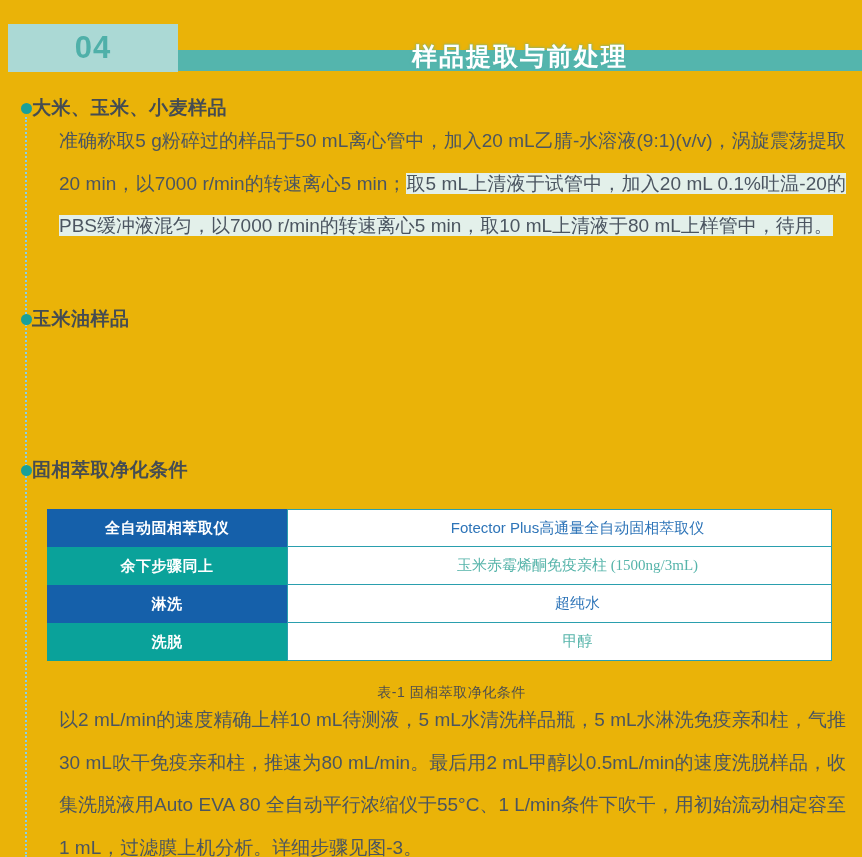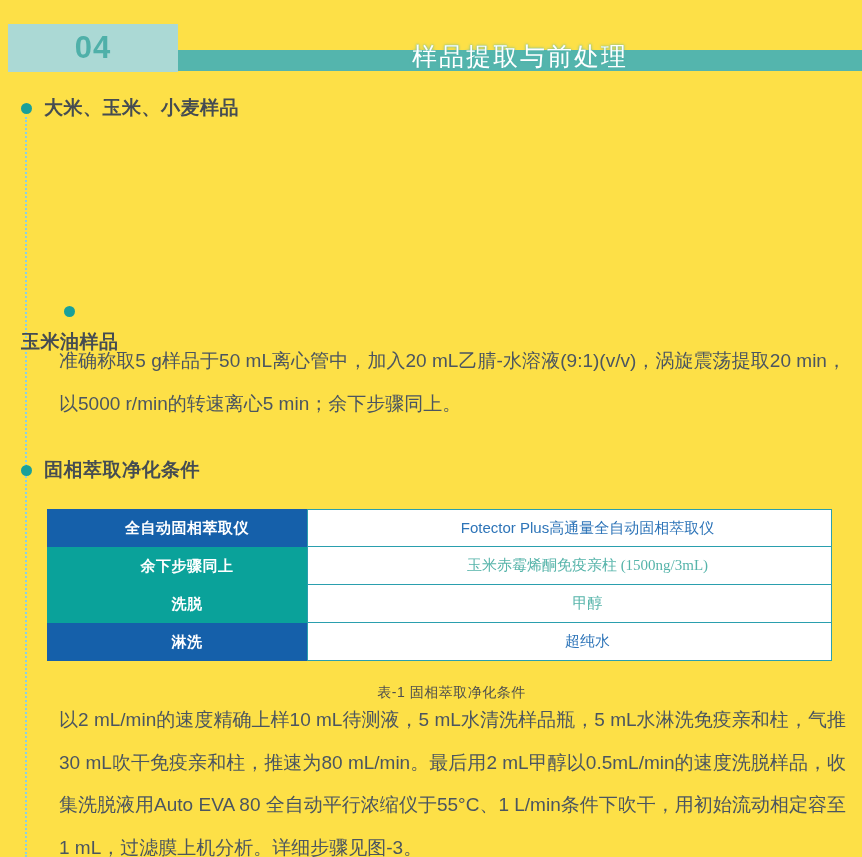--- a/index.html
+++ b/index.html
@@ -1,63 +1,63 @@
 <!DOCTYPE html>
 <html lang="zh" style="--accent-teal: #54b5ad; --accent-teal-light: #abd9d5; --number-color: #4fb0a9; --bullet: #19a09a; --dotted-line: #8ccfe3; --highlight: #e3f0ea; --table-blue: #1560aa; --table-teal: #0aa29a; --table-border: #2a9fae; --value-blue: #2d74b8; --value-teal: #56b4aa;"><head>
 <meta charset="utf-8">
 <style>
   html,body{margin:0;padding:0;background:#ffffff;}
   .page{
-    position:relative;width:862px;height:857px;background:#fde047;overflow:hidden;
+    position:relative;width:862px;height:857px;background:#eab308;overflow:hidden;
     font-family:"Liberation Sans","DejaVu Sans",sans-serif;
   }
   
   .num-box{
     position:absolute;left:8px;top:24px;width:170px;height:48px;
     background:var(--accent-teal-light,#abd9d5);
     display:flex;align-items:center;justify-content:center;
   }
   .num{font-size:31px;font-weight:bold;color:var(--number-color,#4fb0a9);letter-spacing:1px;}
   .title-bar{
     position:absolute;left:178px;top:50px;width:684px;height:21px;
     background:var(--accent-teal,#54b5ad);
   }
   .page-title{
     position:absolute;left:0;right:0;bottom:2px;margin:0;
-    text-align:center;font-size:25px;font-weight:normal;line-height:26px;
+    text-align:center;font-size:25px;font-weight:bold;line-height:26px;
     color:#ffffff;text-shadow:0 0 3px rgba(84,181,173,.95),0 0 1px rgba(84,181,173,.9);
     letter-spacing:2px;white-space:nowrap;
   }
   
   .dotted{
     position:absolute;left:25px;top:117px;height:740px;width:0;
     border-left:2px dotted var(--dotted-line,#8ccfe3);
   }
   
-  .sec-head{position:absolute;left:21px;display:flex;align-items:center;gap:12px;z-index:2;}
+  .sec-head{position:absolute;left:21px;display:flex;align-items:center;z-index:2;}
   .bullet{width:11px;height:11px;border-radius:50%;background:var(--bullet,#19a09a);flex:none;}
   .sec-title{margin:0;font-size:19px;font-weight:bold;color:#454c52;letter-spacing:.5px;}
   #sec1-head{top:95px;}
-  #sec2-head{top:306px;flex-direction:column;}
+  #sec2-head{top:306px;}
   #sec3-head{top:457px;justify-content:flex-end;}
   
   .para{
     position:absolute;left:59px;width:787px;margin:0;
     font-size:19px;line-height:42.5px;color:#4b5560;text-align:justify;
   }
   #p1{top:120px;}
   #p2{top:340px;}
   #p3{top:699px;}
   .hl{background:var(--highlight,#e3f0ea);}
   
   .spe-table{position:absolute;left:47px;top:509px;width:785px;z-index:1;}
   .t-row{display:flex;height:38px;}
   .t-label{
     width:240px;flex:none;display:flex;align-items:center;justify-content:center;
-    color:#ffffff;font-weight:bold;font-size:15px;letter-spacing:.5px;padding-left:20px;
+    color:#ffffff;font-weight:bold;font-size:15px;letter-spacing:.5px;
   }
   .t-label.blue{background:var(--table-blue,#1560aa);}
   .t-label.teal{background:var(--table-teal,#0aa29a);}
   .t-value{
     flex:1;display:flex;align-items:center;justify-content:center;
     font-size:15px;background:#ffffff;
     border:1px solid var(--table-border,#2a9fae);
     padding-left:36px;
   }
   .t-row + .t-row .t-value{border-top:none;}
@@ -79,47 +79,47 @@
   <div class="title-bar">
     <h1 class="page-title">样品提取与前处理</h1>
   </div>
 
   <div class="dotted"></div>
 
   <div class="sec-head" id="sec1-head">
     <span class="bullet"></span>
     <h2 class="sec-title">大米、玉米、小麦样品</h2>
   </div>
+  <p class="para" id="p1"><span>准确称取5 g粉碎过的样品于50 mL离心管中，加入20 mL乙腈-水溶液(9:1)(v/v)，涡旋震荡提取20 min，以7000 r/min的转速离心5 min；</span><span class="hl">取5 mL上清液于试管中，加入20 mL 0.1%吐温-20的PBS缓冲液混匀，以7000 r/min的转速离心5 min，取10 mL上清液于80 mL上样管中，待用。</span></p>
 
   <div class="sec-head" id="sec2-head">
     <span class="bullet"></span>
     <h2 class="sec-title">玉米油样品</h2>
   </div>
-  <p class="para" id="p2"><span>准确称取5 g样品于50 mL离心管中，加入20 mL乙腈-水溶液(9:1)(v/v)，涡旋震荡提取20 min，以5000 r/min的转速离心5 min；余下步骤同上。</span></p>
 
   <div class="sec-head" id="sec3-head">
     <span class="bullet"></span>
     <h2 class="sec-title">固相萃取净化条件</h2>
   </div>
 
   <div class="spe-table">
       <div class="t-row">
         <div class="t-label blue">全自动固相萃取仪</div>
         <div class="t-value blue">Fotector Plus高通量全自动固相萃取仪</div>
       </div>
       <div class="t-row">
         <div class="t-label teal">余下步骤同上</div>
         <div class="t-value teal">玉米赤霉烯酮免疫亲柱 (1500ng/3mL)</div>
       </div>
       <div class="t-row">
+        <div class="t-label blue">淋洗</div>
+        <div class="t-value blue">超纯水</div>
+      </div>
+      <div class="t-row">
         <div class="t-label teal">洗脱</div>
         <div class="t-value teal">甲醇</div>
-      </div>
-      <div class="t-row">
-        <div class="t-label blue">淋洗</div>
-        <div class="t-value blue">超纯水</div>
       </div>
     </div>
   <p class="caption">表-1 固相萃取净化条件</p>
 
   <p class="para" id="p3"><span>以2 mL/min的速度精确上样10 mL待测液，5 mL水清洗样品瓶，5 mL水淋洗免疫亲和柱，气推30 mL吹干免疫亲和柱，推速为80 mL/min。最后用2 mL甲醇以0.5mL/min的速度洗脱样品，收集洗脱液用Auto EVA 80 全自动平行浓缩仪于55°C、1 L/min条件下吹干，用初始流动相定容至1 mL，过滤膜上机分析。详细步骤见图-3。</span></p>
 
 </div>
 
 </body></html>

